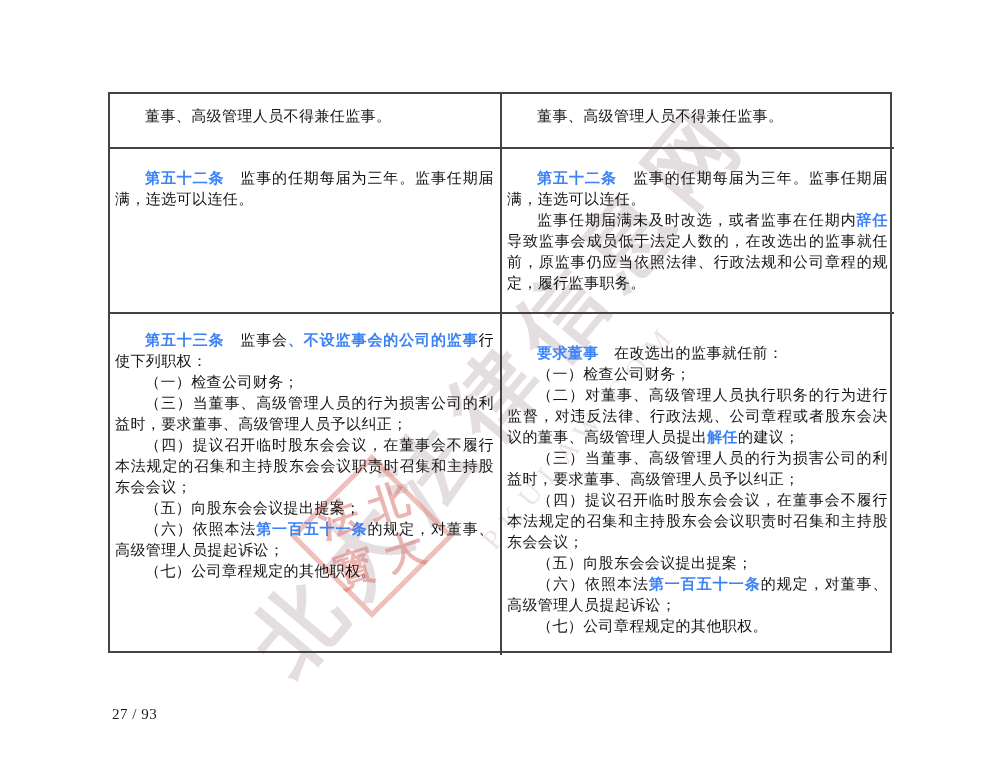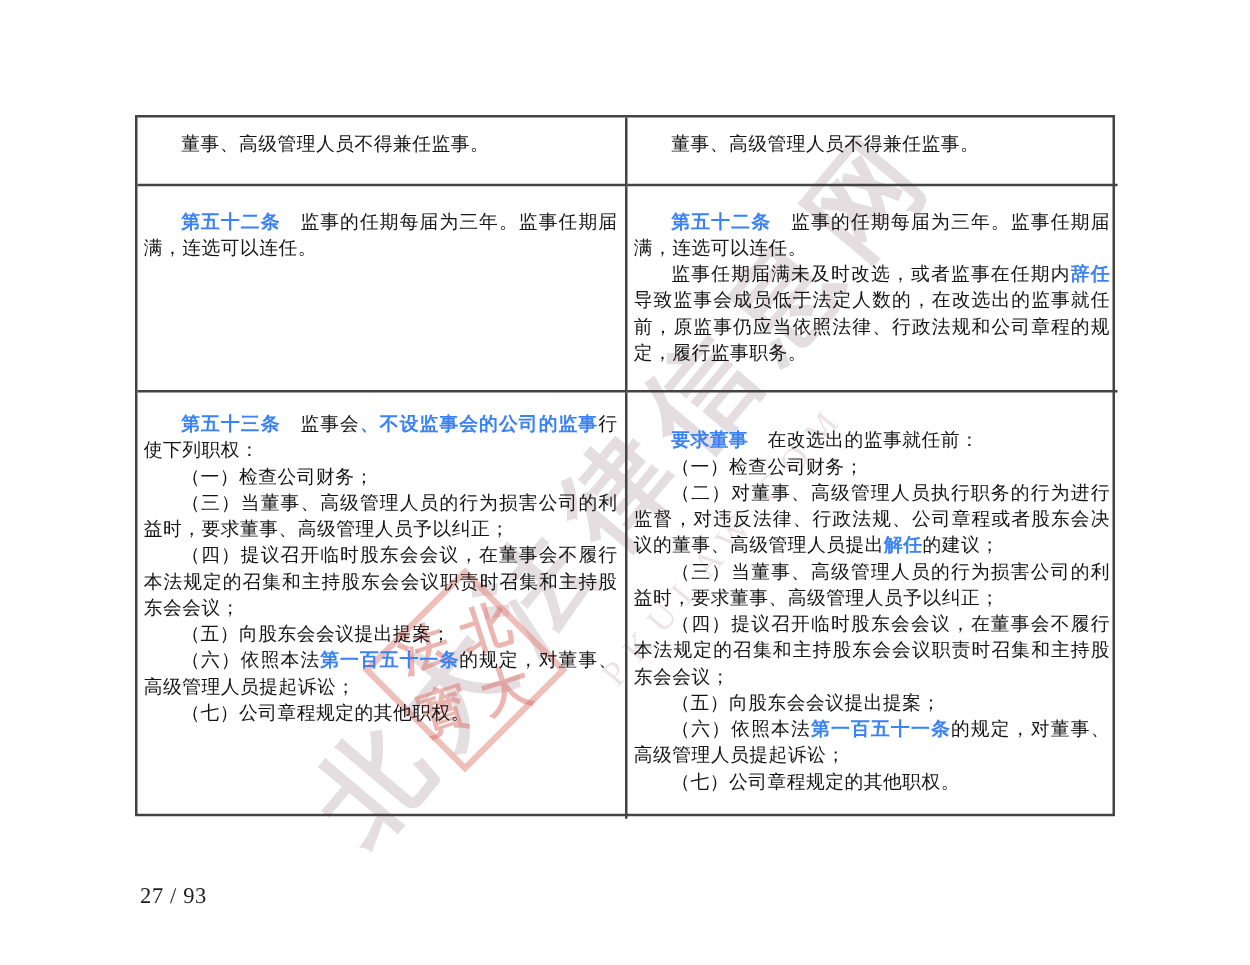--- a/index.html
+++ b/index.html
@@ -96,21 +96,21 @@
     text-align: justify;
     margin: 0;
   }
   .red { color: #3b82f6; font-weight: bold; }
 
   
   .page-number {
     position: absolute;
     left: 112px; top: 706px;
     z-index: 1;
-    font-size: 18px;
+    font-size: 15px;
     color: #1c1c1c;
     letter-spacing: 0.5px;
   }
 </style>
 </head>
 <body>
 
 <div class="page">
 
   <div class="wm-layer">

